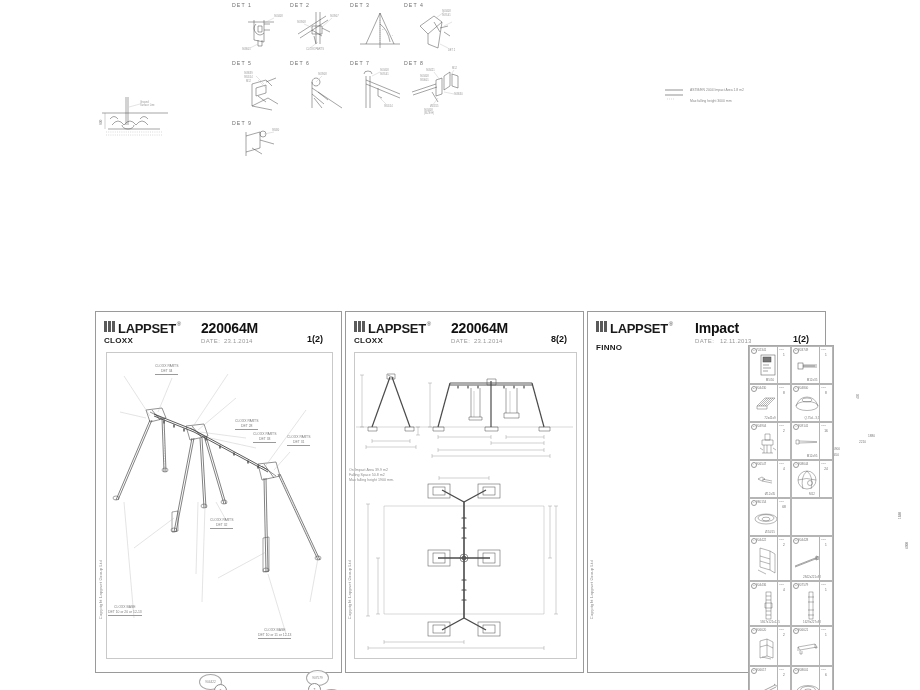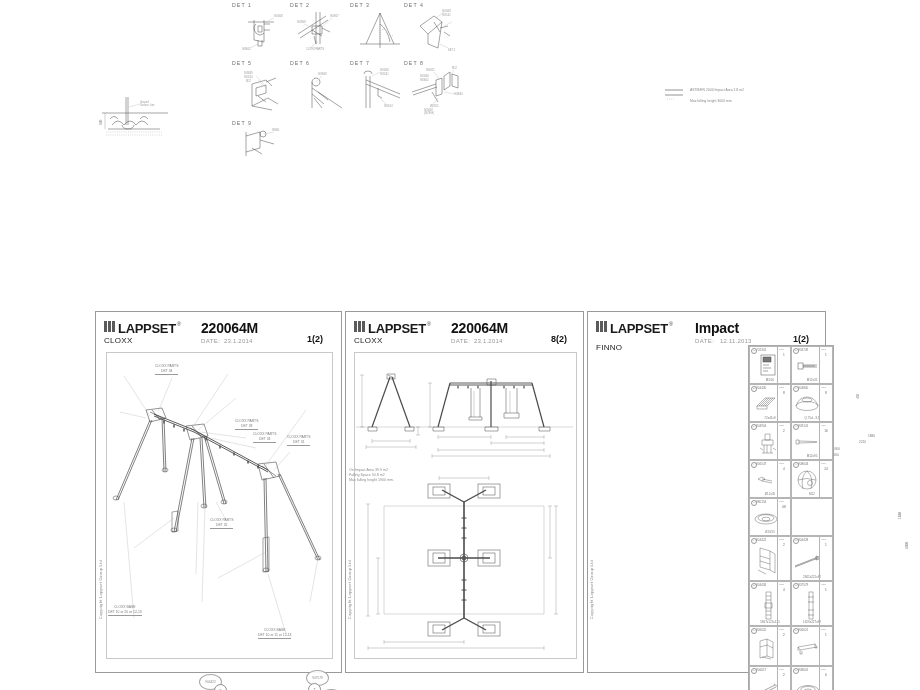--- a/index.html
+++ b/index.html
@@ -6,21 +6,21 @@
   body{width:920px;height:690px;position:relative;overflow:hidden;
        font-family:"Liberation Sans",sans-serif;color:#222;}
   .abs{position:absolute;}
   .sheet{position:absolute;border:1px solid #9a9a9a;background:#fff;}
   .sheet-inner{position:absolute;border:1px solid #c9c9c9;}
   .logo-row{position:absolute;display:flex;align-items:flex-start;}
   .logo-mark{width:11px;height:11px;background:#5a5a5a;margin-right:3px;
      background-image:linear-gradient(90deg,#5a5a5a 0 3px,#fff 3px 4px,#5a5a5a 4px 7px,#fff 7px 8px,#5a5a5a 8px 11px);}
   .logo-text{font-size:13px;font-weight:bold;letter-spacing:-0.3px;color:#1a1a1a;}
   .logo-reg{font-size:6px;vertical-align:super;color:#555;margin-left:1px;}
-  .prod{font-size:8px;font-weight:normal;letter-spacing:.3px;color:#1a1a1a;}
+  .prod{font-size:8px;font-weight:bold;letter-spacing:.3px;color:#1a1a1a;}
   .code{font-size:14px;font-weight:bold;letter-spacing:-0.2px;color:#111;}
   .datelbl{font-size:6px;color:#999;letter-spacing:.4px;}
   .dateval{font-size:6px;color:#999;letter-spacing:.2px;}
   .pageno{font-size:9px;font-weight:bold;color:#111;}
   .vtext{position:absolute;font-size:4.2px;color:#8a8a8a;letter-spacing:.2px;
      writing-mode:vertical-rl;transform:rotate(180deg);white-space:nowrap;}
   .det-label{position:absolute;font-size:5.2px;color:#6f6f6f;letter-spacing:1.1px;}
   .note{position:absolute;font-size:3.6px;color:#8e8e8e;line-height:1.5;white-space:nowrap;}
   .note2{position:absolute;font-size:3.4px;color:#8a8a8a;line-height:1.55;white-space:nowrap;}
   .callout{position:absolute;font-size:3.4px;color:#7c7c7c;text-align:center;

